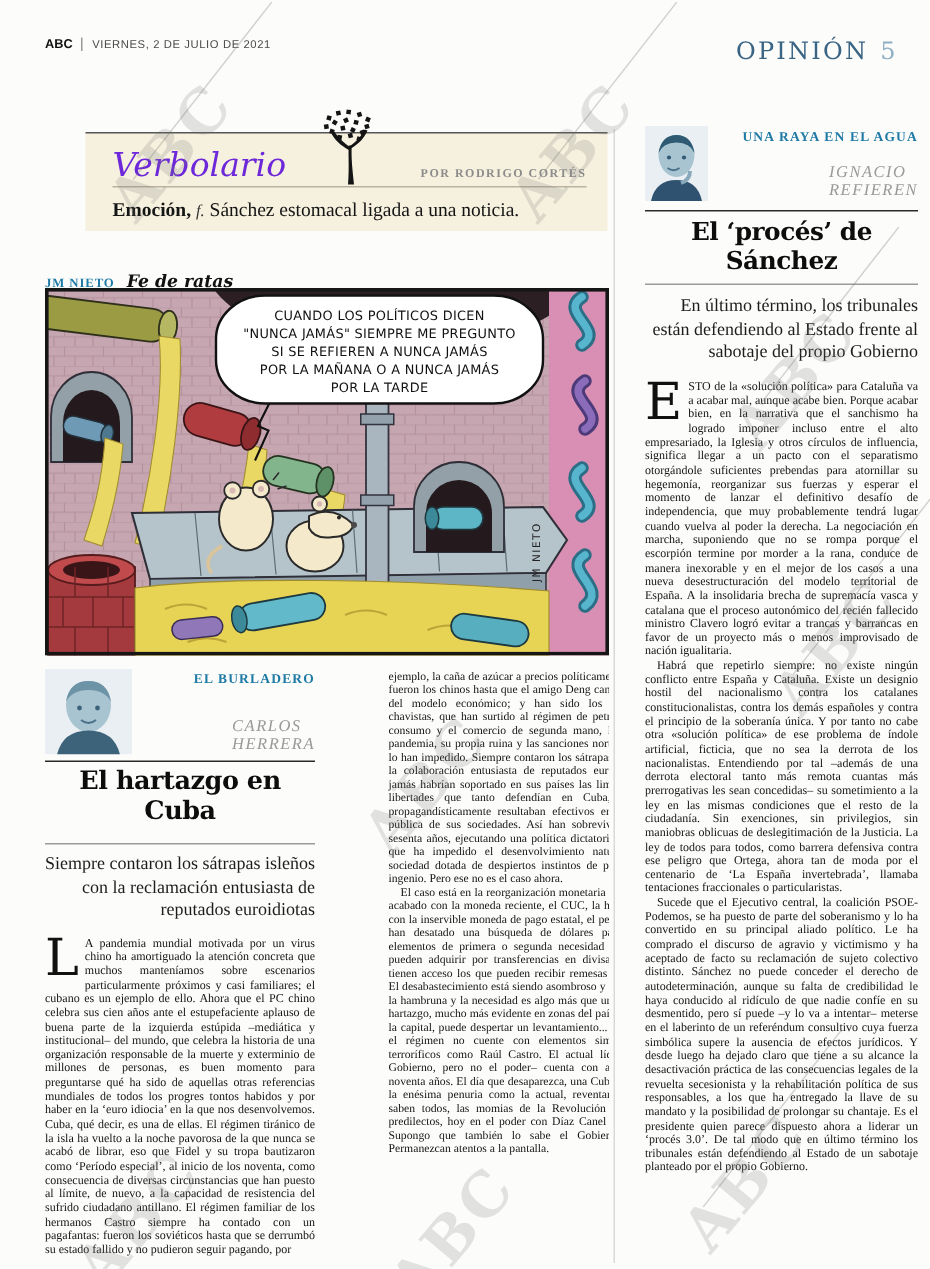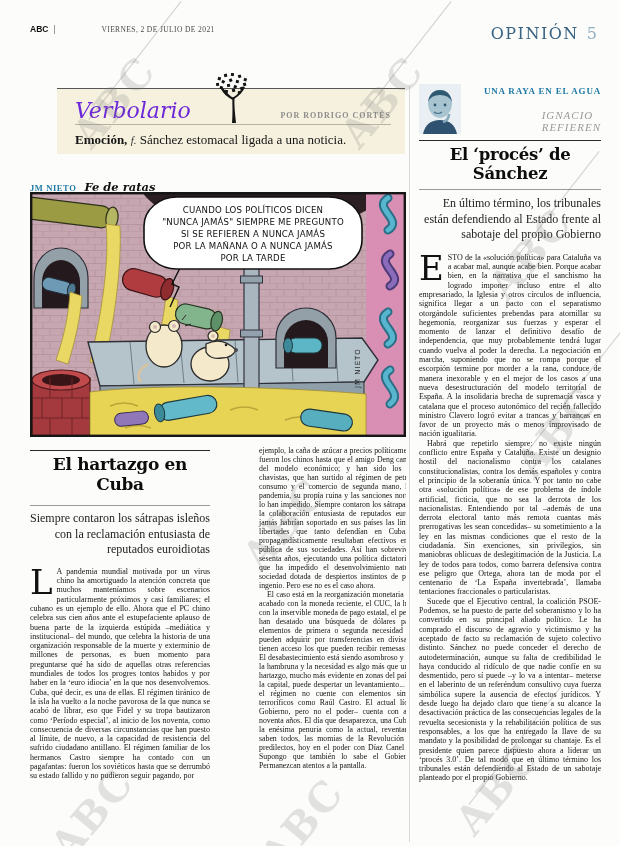--- a/index.html
+++ b/index.html
@@ -15,21 +15,21 @@
   .slash { position:absolute; z-index:40; pointer-events:none;
            width:150px; border-top:1.5px solid rgba(110,110,110,0.30);
            transform:rotate(-52deg); }
 
   
   .header { position:absolute; left:30px; right:23px; top:24px; height:22px;
             display:flex; justify-content:space-between; align-items:flex-start; }
   .hleft { display:flex; align-items:center; gap:6px; }
   .brand { font-family:"Liberation Sans", sans-serif; font-weight:bold; font-size:8.5px; color:#111; }
   .hdiv  { width:1px; height:9px; background:#999; }
-  .hdate { font-family:Liberation Serif, serif; font-size:7.5px; color:#4a4a4a; letter-spacing:.4px;margin-left:40px; }
+  .hdate { font-family:Liberation Sans, sans-serif; font-size:7.5px; color:#4a4a4a; letter-spacing:.4px; }
   .hright { display:flex; align-items:center; gap:8px; }
   .section { font-family:"DejaVu Serif", serif; font-size:16px; letter-spacing:1.5px; color:#3a6484; }
   .pagenum { font-family:"DejaVu Serif", serif; font-size:16px; color:#8fafc4; }
 
   
   .verbolario { position:absolute; left:57px; top:88px; width:348px; height:66px;
                 background:#f6f1de; border-top:1px solid #555; padding:6px 14px 0 18px; }
   .vb-row { position:relative; display:flex; align-items:flex-end; height:30px;
             border-bottom:1px solid #b9b2a0; }
   .vb-title { font-family:"DejaVu Serif", serif; font-style:italic; font-weight:normal;
@@ -71,21 +71,21 @@
   .cuba-head-row { display:flex; justify-content:space-between; }
   .cuba-photo { width:58px; height:57px; flex:none; }
   .cuba-head-right { display:flex; flex-direction:column; justify-content:space-between;
                      align-items:flex-end; padding-top:1px; }
   .cuba .rule { margin:4px 0 3px; }
   .cuba h2.headline { font-size:17px; text-align:center; margin:2px 0 11px; }
   .cuba .subtitle { margin:5px 0 9px; }
 
   
   .vline { position:absolute; left:409px; top:86px; height:756px; width:1px; background:#d9d9d9; }
-  .proces { position:absolute; left:419px; top:84px; width:182px; height:758px; overflow:hidden; }
+  .proces { position:absolute; left:430px; top:84px; width:182px; height:758px; overflow:hidden; }
   .pr-head-row { display:flex; justify-content:space-between; }
   .pr-photo { width:42px; height:50px; flex:none; }
   .pr-head-right { display:flex; flex-direction:column; justify-content:space-between;
                    align-items:flex-end; padding-top:2px; height:50px; }
   .proces .rule { margin:6px 0 4px; }
   .proces h2.headline { font-size:16.5px; text-align:center; margin:1px 0 2px; }
   .proces .subtitle { margin:6px 0 10px; }
 </style>
 </head>
 <body>
@@ -284,20 +284,38 @@
     <text class="bubble-txt" x="223" y="45" text-anchor="middle">SI SE REFIEREN A NUNCA JAMÁS</text>
     <text class="bubble-txt" x="223" y="57" text-anchor="middle">POR LA MAÑANA O A NUNCA JAMÁS</text>
     <text class="bubble-txt" x="223" y="69" text-anchor="middle">POR LA TARDE</text>
   </g>
   <text class="sig-txt" transform="translate(330,196) rotate(-90)">JM NIETO</text>
   <rect x="1.2" y="1.2" width="373.6" height="242.6" fill="none" stroke="#161616" stroke-width="2.4"></rect>
 </svg>
 
 <div class="cuba">
   <div class="cuba-c1">
+    <div class="cuba-head-row">
+      <svg class="cuba-photo" viewBox="0 0 58 57">
+        <rect width="58" height="57" fill="#e9eff2"></rect>
+        <path d="M29 8 a15 16 0 0 1 15 16 a15 18 0 0 1 -30 0 a15 16 0 0 1 15 -16Z" fill="#a9c4d1"></path>
+        <path d="M14 22 q2 -14 15 -14 q13 0 15 14 q-4 -8 -15 -8 q-11 0 -15 8Z" fill="#6d93a6"></path>
+        <path d="M8 57 q4 -16 21 -16 q17 0 21 16 Z" fill="#3c6379"></path>
+        <path d="M24 34 q5 4 10 0" stroke="#4a708a" stroke-width="1.4" fill="none"></path>
+        <circle cx="23" cy="26" r="1.6" fill="#3c6379"></circle>
+          <circle cx="35" cy="26" r="1.6" fill="#3c6379"></circle>
+      </svg>
+      <div class="cuba-head-right">
+        <span class="slabel">EL BURLADERO</span>
+        <div class="aname">
+          <div>CARLOS</div>
+          <div>HERRERA</div>
+        </div>
+      </div>
+    </div>
     <div class="rule"></div>
     <h2 class="headline">El hartazgo en Cuba</h2>
     <div class="rule light"></div>
     <p class="subtitle">Siempre contaron los sátrapas isleños con la reclamación entusiasta de reputados euroidiotas</p>
     <p class="body-p"><span class="dropcap">L</span><span>A pandemia mundial motivada por un virus chino ha amortiguado la atención concreta que muchos manteníamos sobre escenarios particularmente próximos y casi familiares; el cubano es un ejemplo de ello. Ahora que el PC chino celebra sus cien años ante el estupefaciente aplauso de buena parte de la izquierda estúpida –mediática y institucional– del mundo, que celebra la historia de una organización responsable de la muerte y exterminio de millones de personas, es buen momento para preguntarse qué ha sido de aquellas otras referencias mundiales de todos los progres tontos habidos y por haber en la ‘euro idiocia’ en la que nos desenvolvemos. Cuba, qué decir, es una de ellas. El régimen tiránico de la isla ha vuelto a la noche pavorosa de la que nunca se acabó de librar, eso que Fidel y su tropa bautizaron como ‘Período especial’, al inicio de los noventa, como consecuencia de diversas circunstancias que han puesto al límite, de nuevo, a la capacidad de resistencia del sufrido ciudadano antillano. El régimen familiar de los hermanos Castro siempre ha contado con un pagafantas: fueron los soviéticos hasta que se derrumbó su estado fallido y no pudieron seguir pagando, por</span></p>
   </div>
   <div class="cuba-c2">
     <p class="body-p">ejemplo, la caña de azúcar a precios políticamente inflados; fueron los chinos hasta que el amigo Deng cambió el curso del modelo económico; y han sido los venezolanos chavistas, que han surtido al régimen de petróleo para el consumo y el comercio de segunda mano, hasta que la pandemia, su propia ruina y las sanciones norteamericanas lo han impedido. Siempre contaron los sátrapas isleños con la colaboración entusiasta de reputados euroidiotas que jamás habrían soportado en sus países las limitaciones de libertades que tanto defendían en Cuba, pero que propagandísticamente resultaban efectivos en la opinión pública de sus sociedades. Así han sobrevivido más de sesenta años, ejecutando una política dictatorial terrorífica que ha impedido el desenvolvimiento natural de una sociedad dotada de despiertos instintos de prosperidad e ingenio. Pero ese no es el caso ahora.</p>
     <p class="body-p indent">El caso está en la reorganización monetaria del país: han acabado con la moneda reciente, el CUC, la han unificado con la inservible moneda de pago estatal, el peso cubano, y han desatado una búsqueda de dólares para comprar elementos de primera o segunda necesidad que solo se pueden adquirir por transferencias en divisas a las que tienen acceso los que pueden recibir remesas del exterior. El desabastecimiento está siendo asombroso y la sombra de la hambruna y la necesidad es algo más que un temor. Este hartazgo, mucho más evidente en zonas del país alejadas de la capital, puede despertar un levantamiento... siempre que el régimen no cuente con elementos simbólicamente terroríficos como Raúl Castro. El actual líder –dejó el Gobierno, pero no el poder– cuenta con algo más de noventa años. El día que desaparezca, una Cuba sometida a la enésima penuria como la actual, reventará, cosa que saben todos, las momias de la Revolución y sus hijos predilectos, hoy en el poder con Díaz Canel a la cabeza. Supongo que también lo sabe el Gobierno español. Permanezcan atentos a la pantalla.</p>
   </div>

